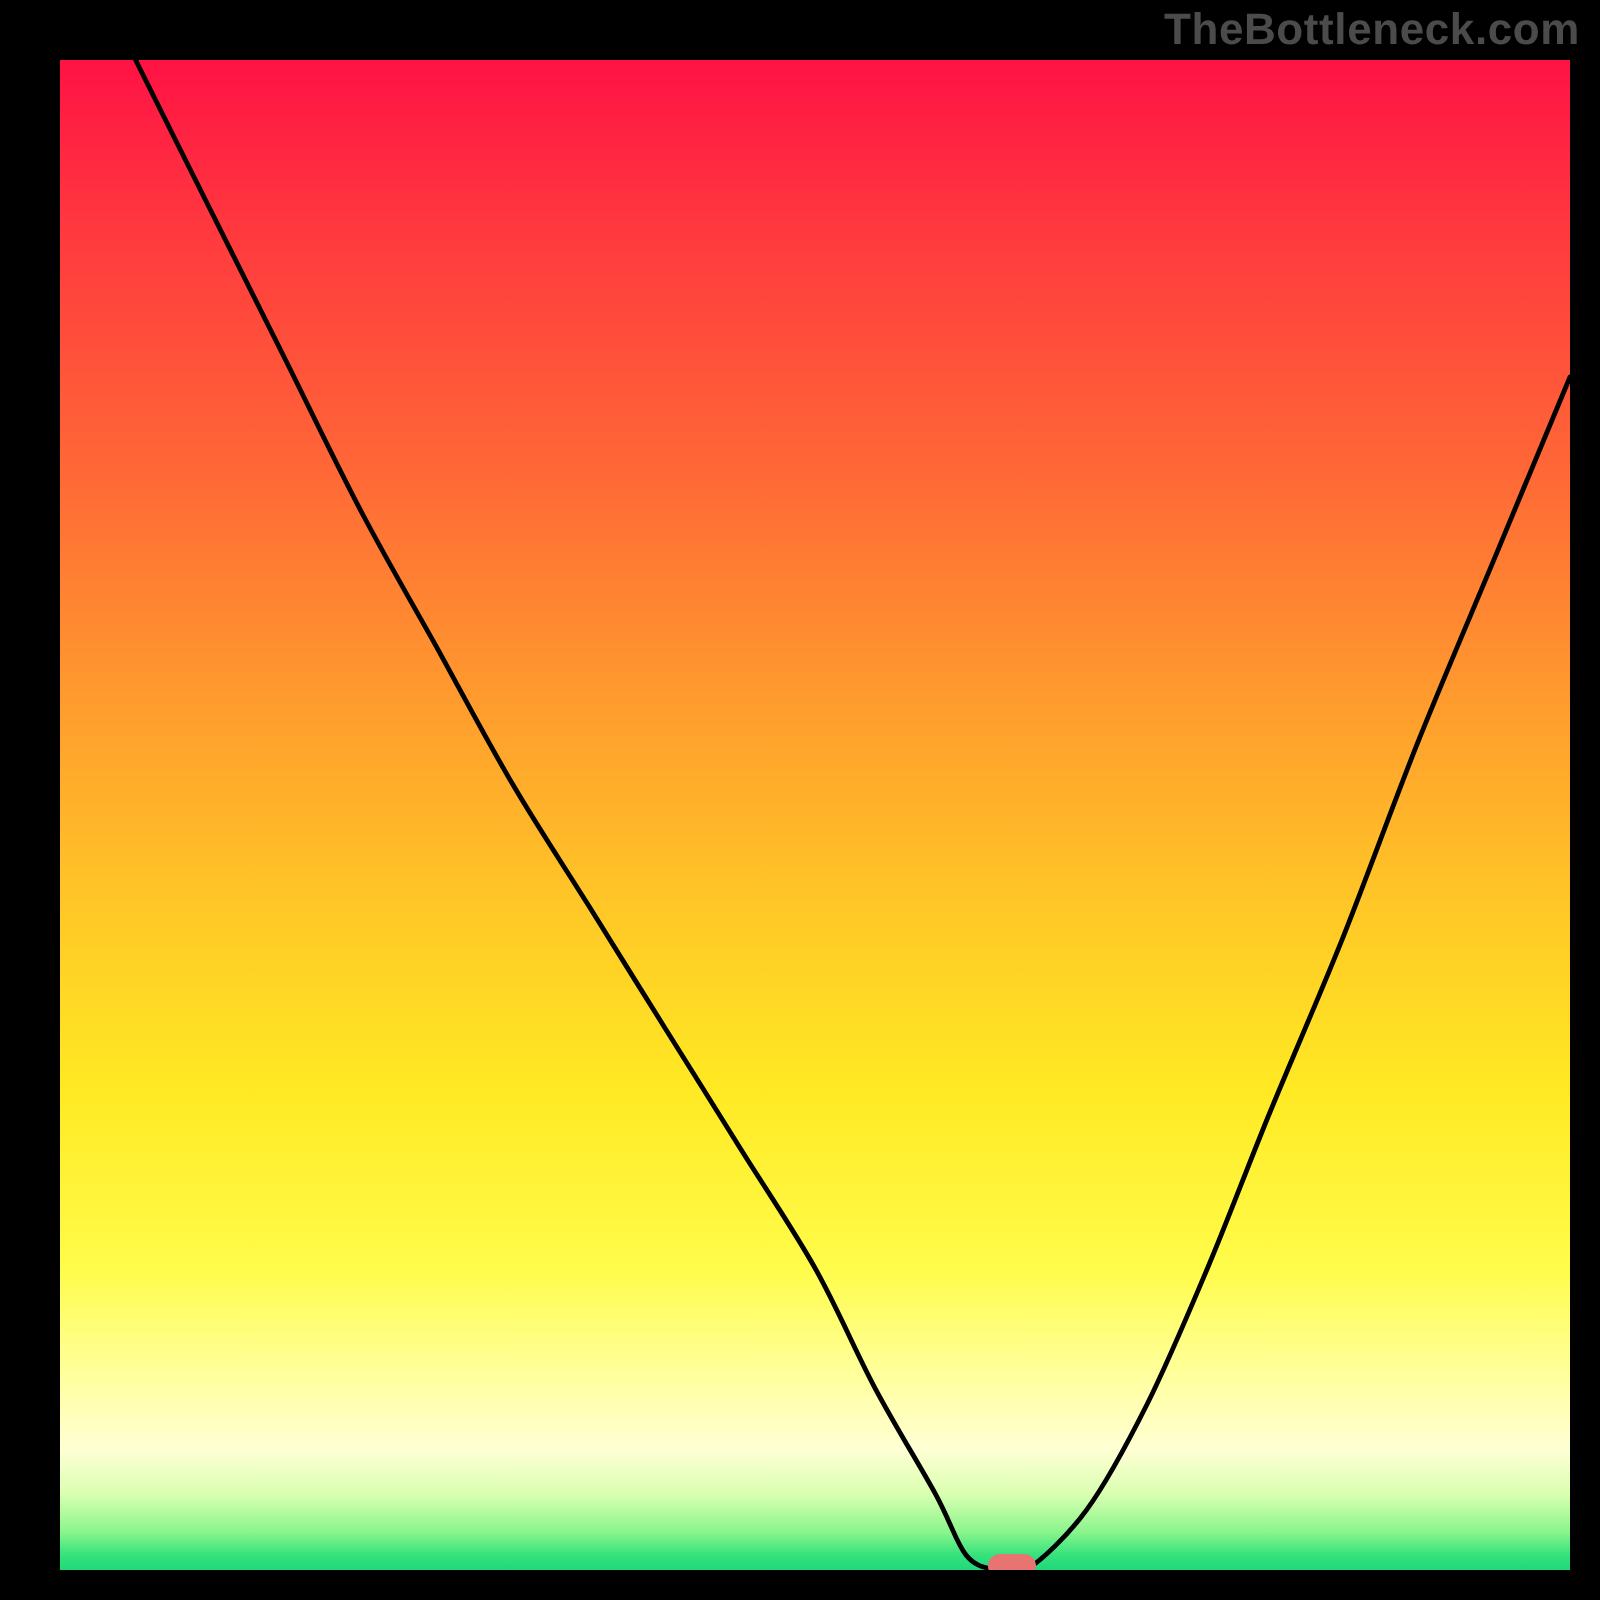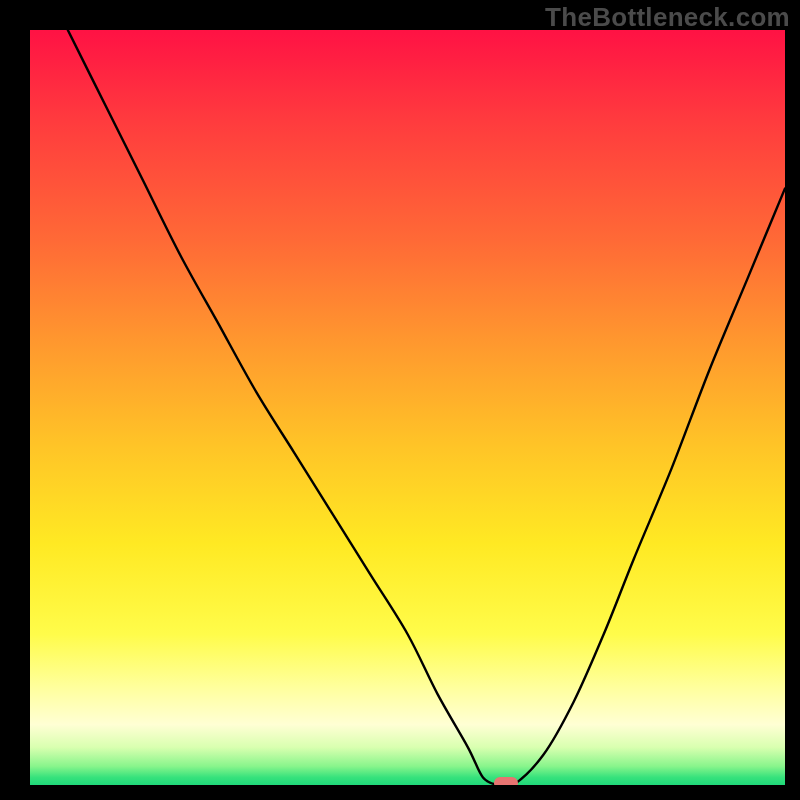--- a/index.html
+++ b/index.html
@@ -15,21 +15,21 @@
     position: relative;
     width: 800px;
     height: 800px;
     background: #000;
   }
   .watermark {
     position: absolute;
     top: 2px;
     right: 10px;
     color: #4b4b4b;
-    font-size: 26px;
+    font-size: 22px;
     font-weight: 600;
     letter-spacing: 0.3px;
     z-index: 10;
   }
   .plot-area {
     position: absolute;
     left: 30px;
     top: 30px;
     width: 755px;
     height: 755px;

